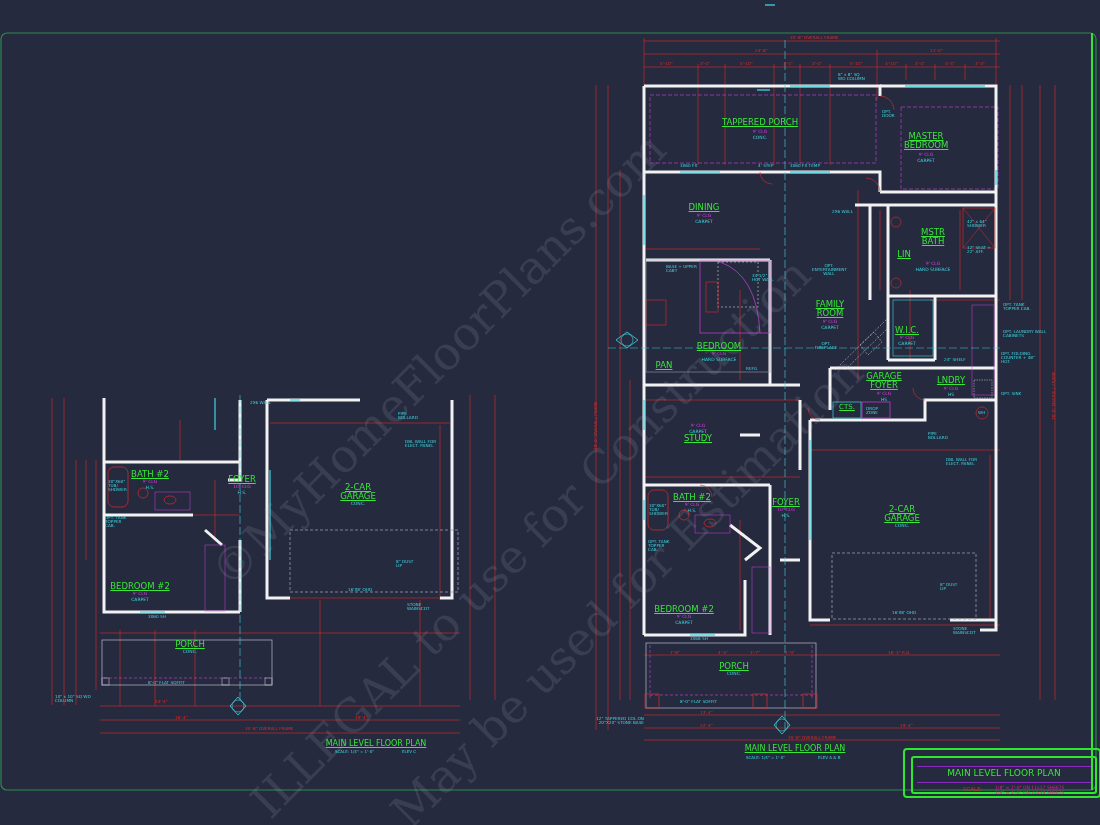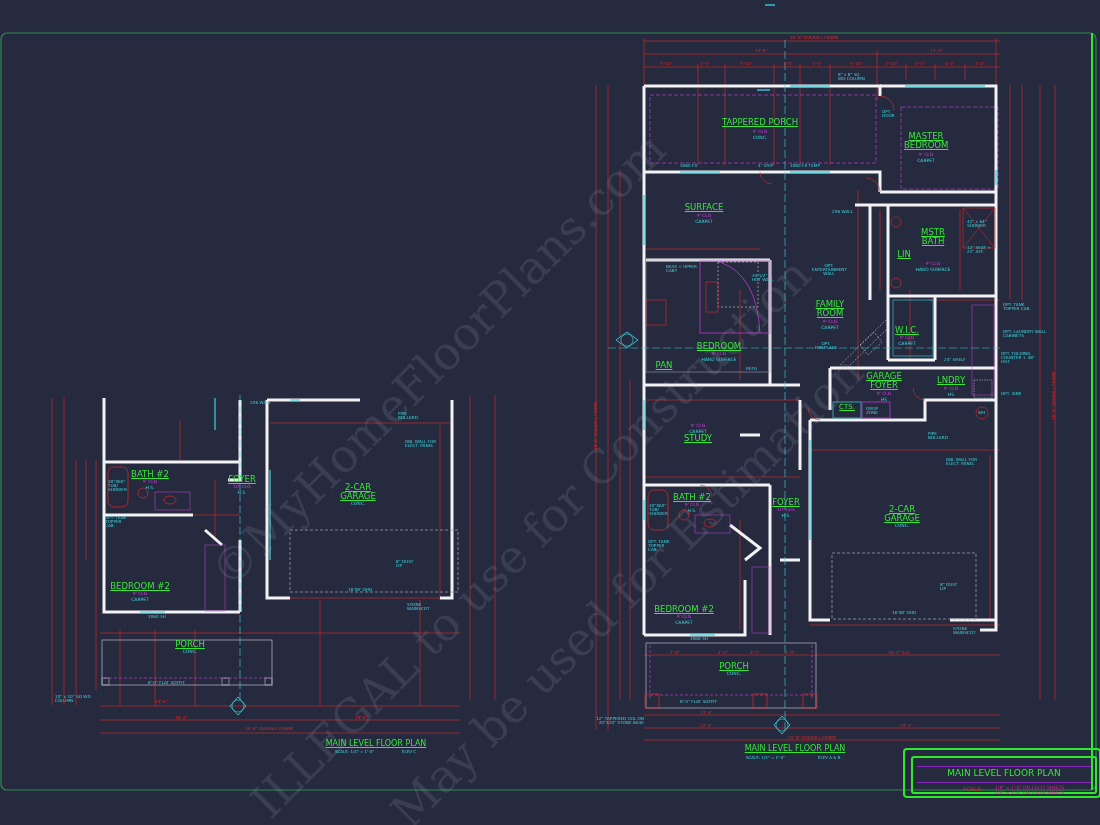--- a/index.html
+++ b/index.html
@@ -324,21 +324,21 @@
 <div class="lbl dim" style="left:975px;top:62px;">3'-3"</div>
 
 <div class="lbl room" style="left:760px;top:118px;">TAPPERED PORCH</div>
 <div class="lbl clg" style="left:760px;top:130px;">9' CLG</div>
 <div class="lbl flr" style="left:760px;top:136px;">CONC.</div>
 
 <div class="lbl room" style="left:926px;top:132px;width:44px;white-space:normal;">MASTER BEDROOM</div>
 <div class="lbl clg" style="left:926px;top:153px;">9' CLG</div>
 <div class="lbl flr" style="left:926px;top:159px;">CARPET</div>
 
-<div class="lbl room" style="left:704px;top:203px;">SURFACE</div>
+<div class="lbl room" style="left:704px;top:203px;">DINING</div>
 <div class="lbl clg" style="left:704px;top:214px;">9' CLG</div>
 <div class="lbl flr" style="left:704px;top:220px;">CARPET</div>
 
 <div class="lbl room" style="left:933px;top:228px;width:28px;white-space:normal;">MSTR BATH</div>
 <div class="lbl clg" style="left:933px;top:262px;">9' CLG</div>
 <div class="lbl flr" style="left:933px;top:268px;">HARD SURFACE</div>
 
 <div class="lbl room" style="left:904px;top:250px;text-align:center;">LIN</div>
 
 <div class="lbl room" style="left:830px;top:300px;width:38px;white-space:normal;">FAMILY ROOM</div>

